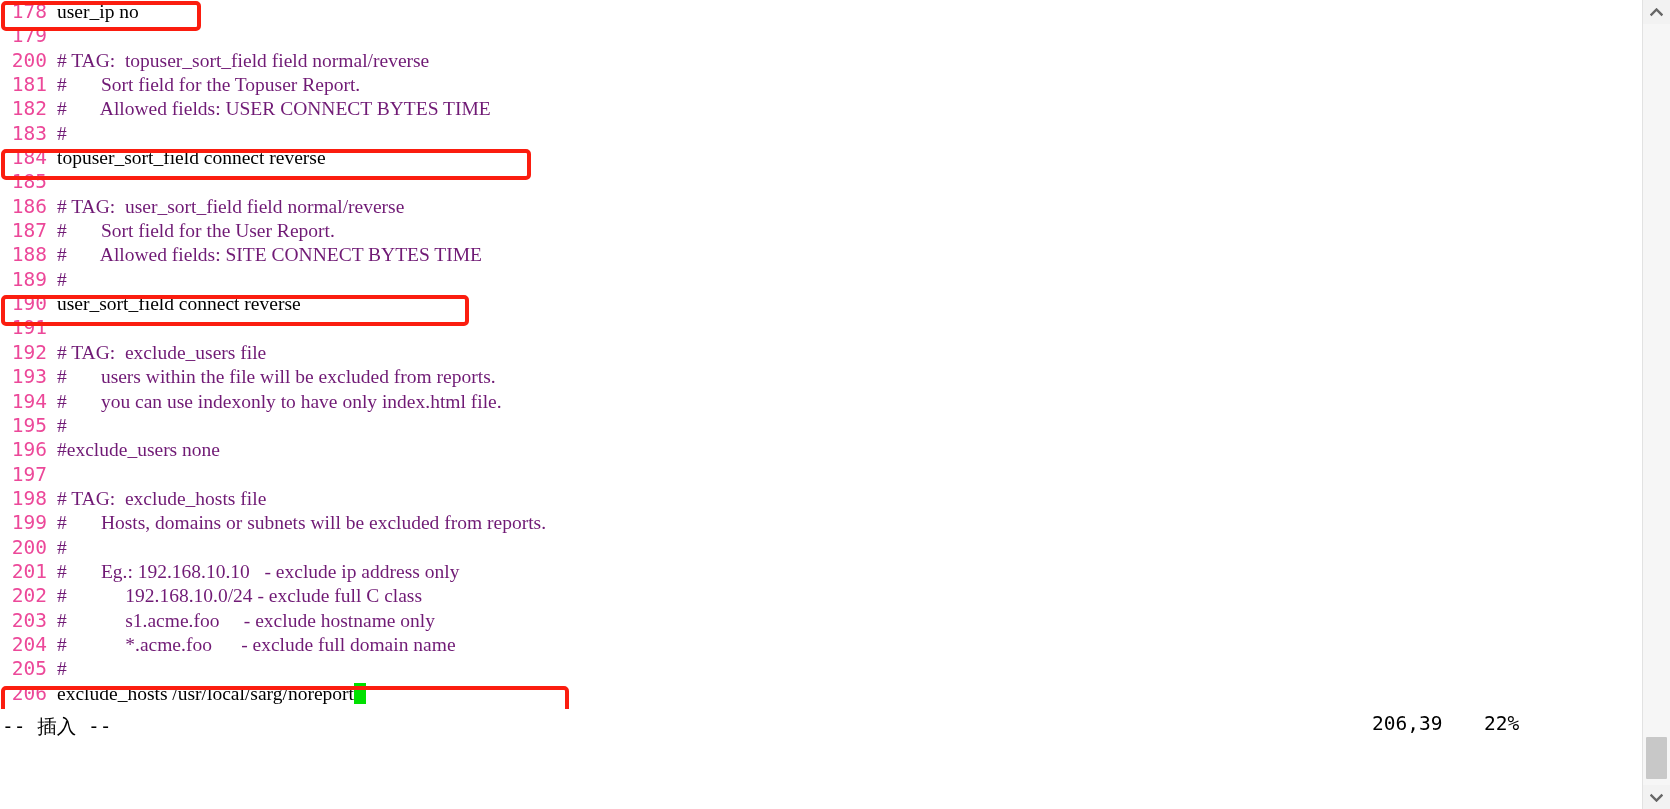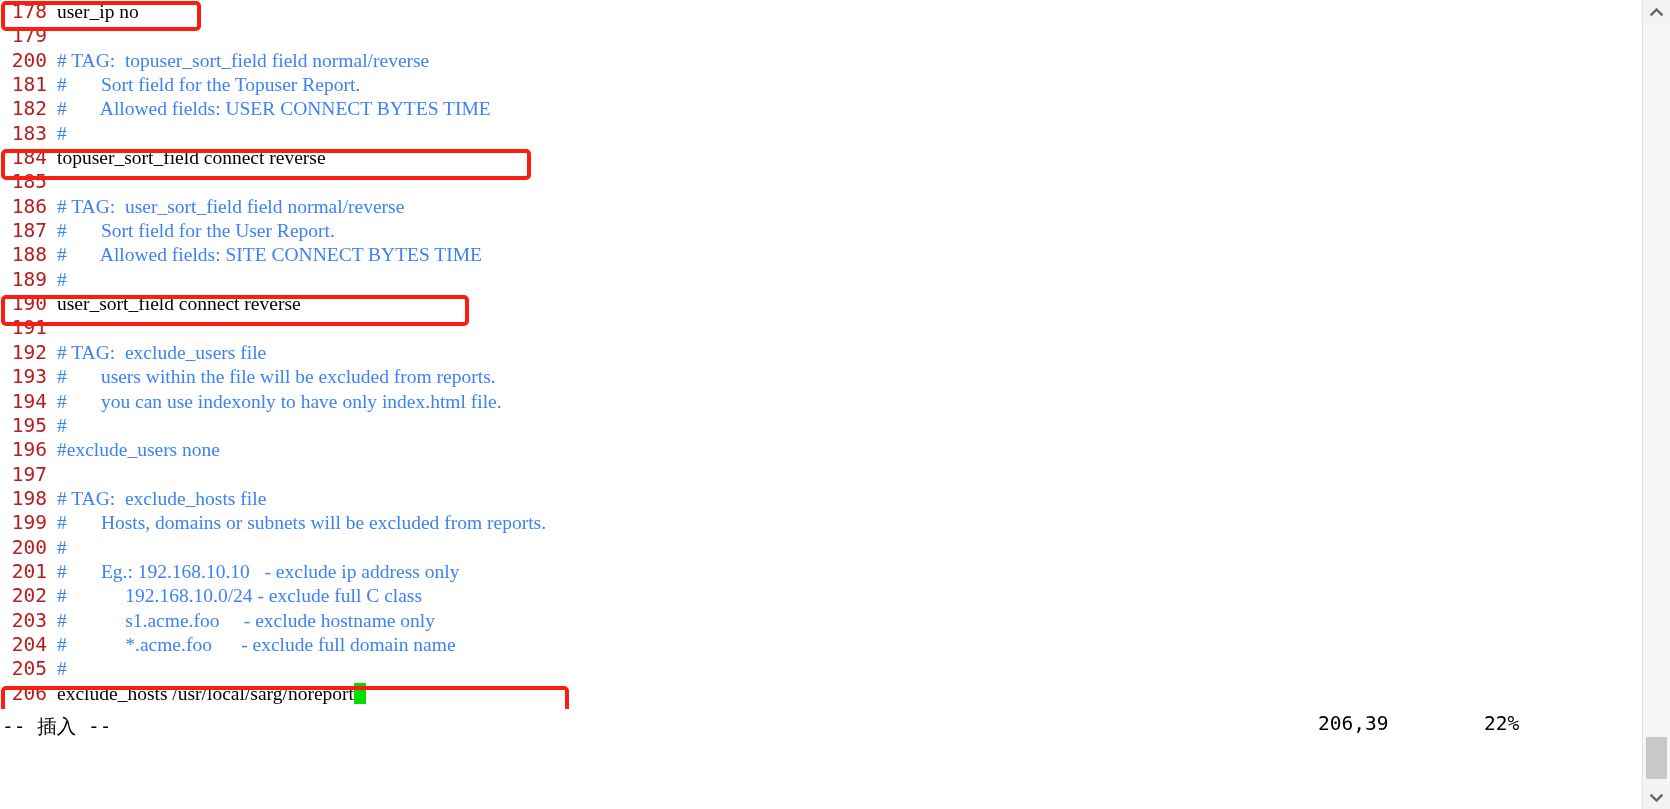--- a/index.html
+++ b/index.html
@@ -39,33 +39,33 @@
     white-space: pre;
     font-family: "DejaVu Sans Mono", monospace;
     font-size: 19.5px;
     letter-spacing: 0px;
   }
 
   .lnum {
     display: inline-block;
     width: 47px;
     text-align: right;
-    color: #b91c1c;
+    color: #ec4899;
     font-family: "DejaVu Sans Mono", monospace;
     font-size: 19.5px;
   }
 
   .ltext {
     display: inline-block;
     padding-left: 10px;
     font-family: Liberation Serif, serif;
     font-size: 19.5px;
   }
 
-  .c-comment { color: #3b82f6; }
+  .c-comment { color: #701a75; }
   .c-code    { color: #000000; }
 
   
   .cursor {
     display: inline-block;
     width: 11.7px;
     height: 21px;
     background: #00e000;
     vertical-align: -4px;
   }
@@ -84,21 +84,21 @@
     white-space: pre;
   }
   #status-mode {
     position: absolute;
     left: 2px;
     top: 4px;
     white-space: pre;
   }
   #status-pos {
     position: absolute;
-    left: 1318px;
+    left: 1372px;
     top: 3px;
     white-space: pre;
   }
   #status-pct {
     position: absolute;
     left: 1484px;
     top: 3px;
     white-space: pre;
   }
 

